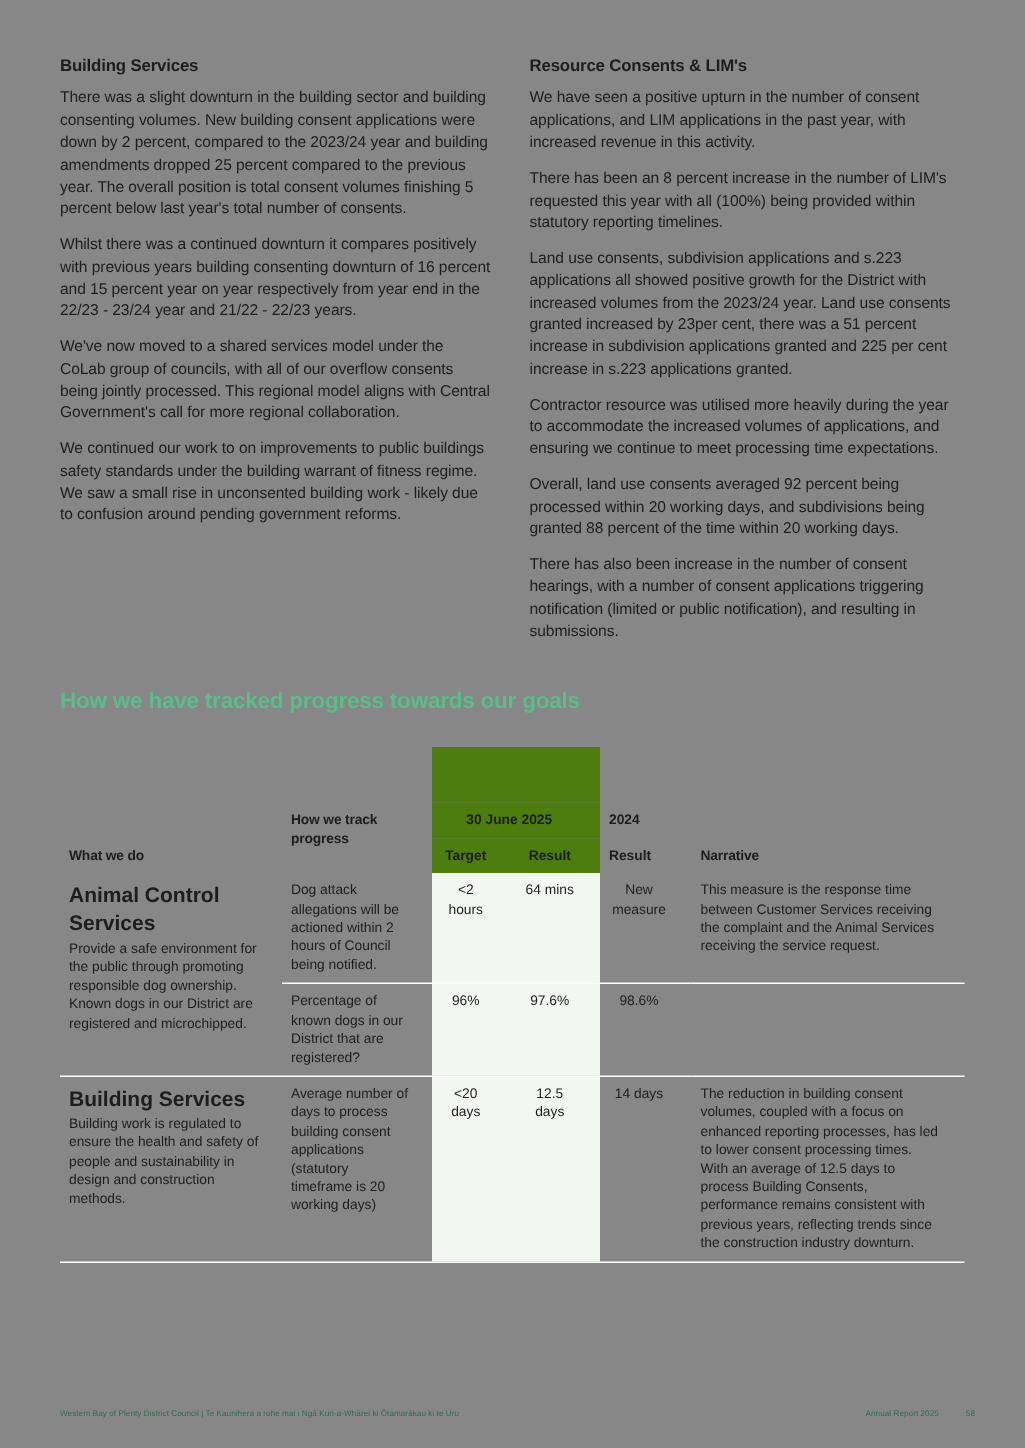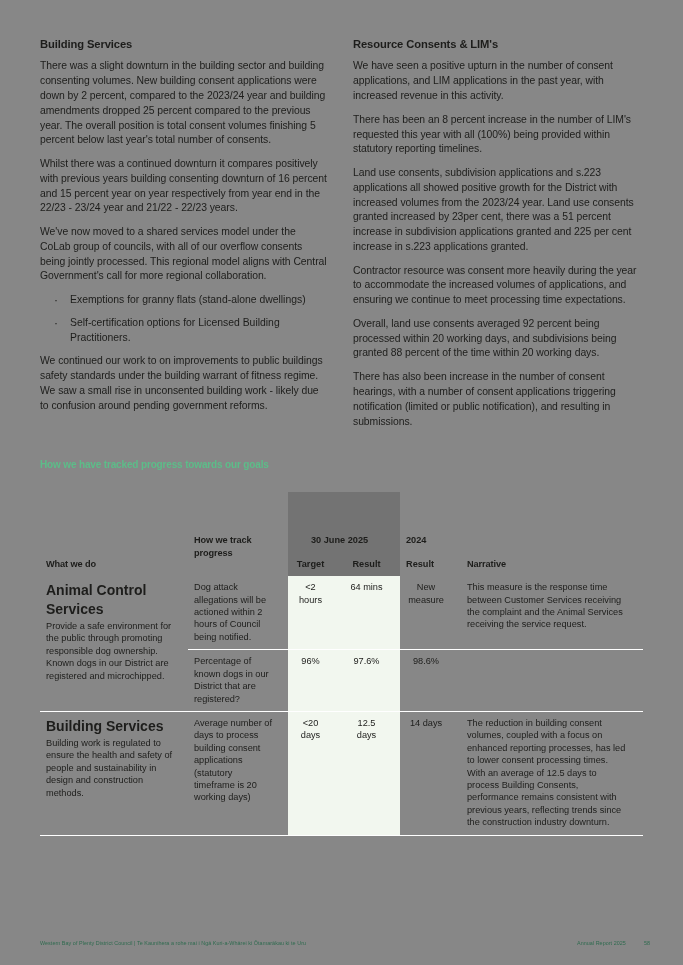--- a/index.html
+++ b/index.html
@@ -61,21 +61,21 @@
     content: "\00b7";
     position: absolute;
     left: 0;
     top: -1px;
     font-size: 12px;
   }
 
   
   h1.goals-heading {
     color: #5cbd89;
-    font-size: 10px;
+    font-size: 15px;
     font-weight: bold;
     margin: 21px 0 0 0;
     letter-spacing: -0.15px;
   }
 
   
   .table-wrap {
     position: relative;
     margin-top: 22px;
   }
@@ -117,21 +117,21 @@
   }
   th.span-head.left-al { text-align: left; }
   th.sub-head {
     font-size: 10.6px;
     font-weight: bold;
     vertical-align: bottom;
     padding-bottom: 5px;
   }
   th.sub-head.left-al { text-align: left; }
 
-  .tinted { background: #737373; }
+  .tinted { background: #4d7c0f; }
 
   tr.head-rule > * { border-bottom: 2px solid #cfe0cb; }
 
   td.cell {
     border-right: 1px solid #ffffff;
   }
   td.val {
     text-align: center;
     font-size: 9.6px;
     padding-top: 6px;
@@ -179,33 +179,29 @@
 
 <div class="page">
 
   <div class="columns">
 
     <div class="col">
       <h2 class="sec-title">Building Services</h2>
       <p class="body">There was a slight downturn in the building sector and building consenting volumes. New building consent applications were down by 2 percent, compared to the 2023/24 year and building amendments dropped 25 percent compared to the previous year. The overall position is total consent volumes finishing 5 percent below last year's total number of consents.</p>
       <p class="body">Whilst there was a continued downturn it compares positively with previous years building consenting downturn of 16 percent and 15 percent year on year respectively from year end in the 22/23 - 23/24 year and 21/22 - 22/23 years.</p>
       <p class="body">We've now moved to a shared services model under the CoLab group of councils, with all of our overflow consents being jointly processed. This regional model aligns with Central Government's call for more regional collaboration.</p>
-      <ul class="bullets">
-        <li>Exemptions for granny flats (stand-alone dwellings)</li>
-        <li>Self-certification options for Licensed Building Practitioners.</li>
-      </ul>
       <p class="body">We continued our work to on improvements to public buildings safety standards under the building warrant of fitness regime. We saw a small rise in unconsented building work - likely due to confusion around pending government reforms.</p>
     </div>
 
     <div class="col">
       <h2 class="sec-title">Resource Consents &amp; LIM's</h2>
       <p class="body">We have seen a positive upturn in the number of consent applications, and LIM applications in the past year, with increased revenue in this activity.</p>
       <p class="body">There has been an 8 percent increase in the number of LIM's requested this year with all (100%) being provided within statutory reporting timelines.</p>
       <p class="body">Land use consents, subdivision applications and s.223 applications all showed positive growth for the District with increased volumes from the 2023/24 year. Land use consents granted increased by 23per cent, there was a 51 percent increase in subdivision applications granted and 225 per cent increase in s.223 applications granted.</p>
-      <p class="body">Contractor resource was consent more heavily during the year to accommodate the increased volumes of applications, and ensuring we continue to meet processing time expectations.</p>
+      <p class="body">Contractor resource was utilised more heavily during the year to accommodate the increased volumes of applications, and ensuring we continue to meet processing time expectations.</p>
       <p class="body">Overall, land use consents averaged 92 percent being processed within 20 working days, and subdivisions being granted 88 percent of the time within 20 working days.</p>
       <p class="body">There has also been increase in the number of consent hearings, with a number of consent applications triggering notification (limited or public notification), and resulting in submissions.</p>
     </div>
 
   </div>
 
   <h1 class="goals-heading">How we have tracked progress towards our goals</h1>
 
   <div class="table-wrap">
     <table class="perf">

